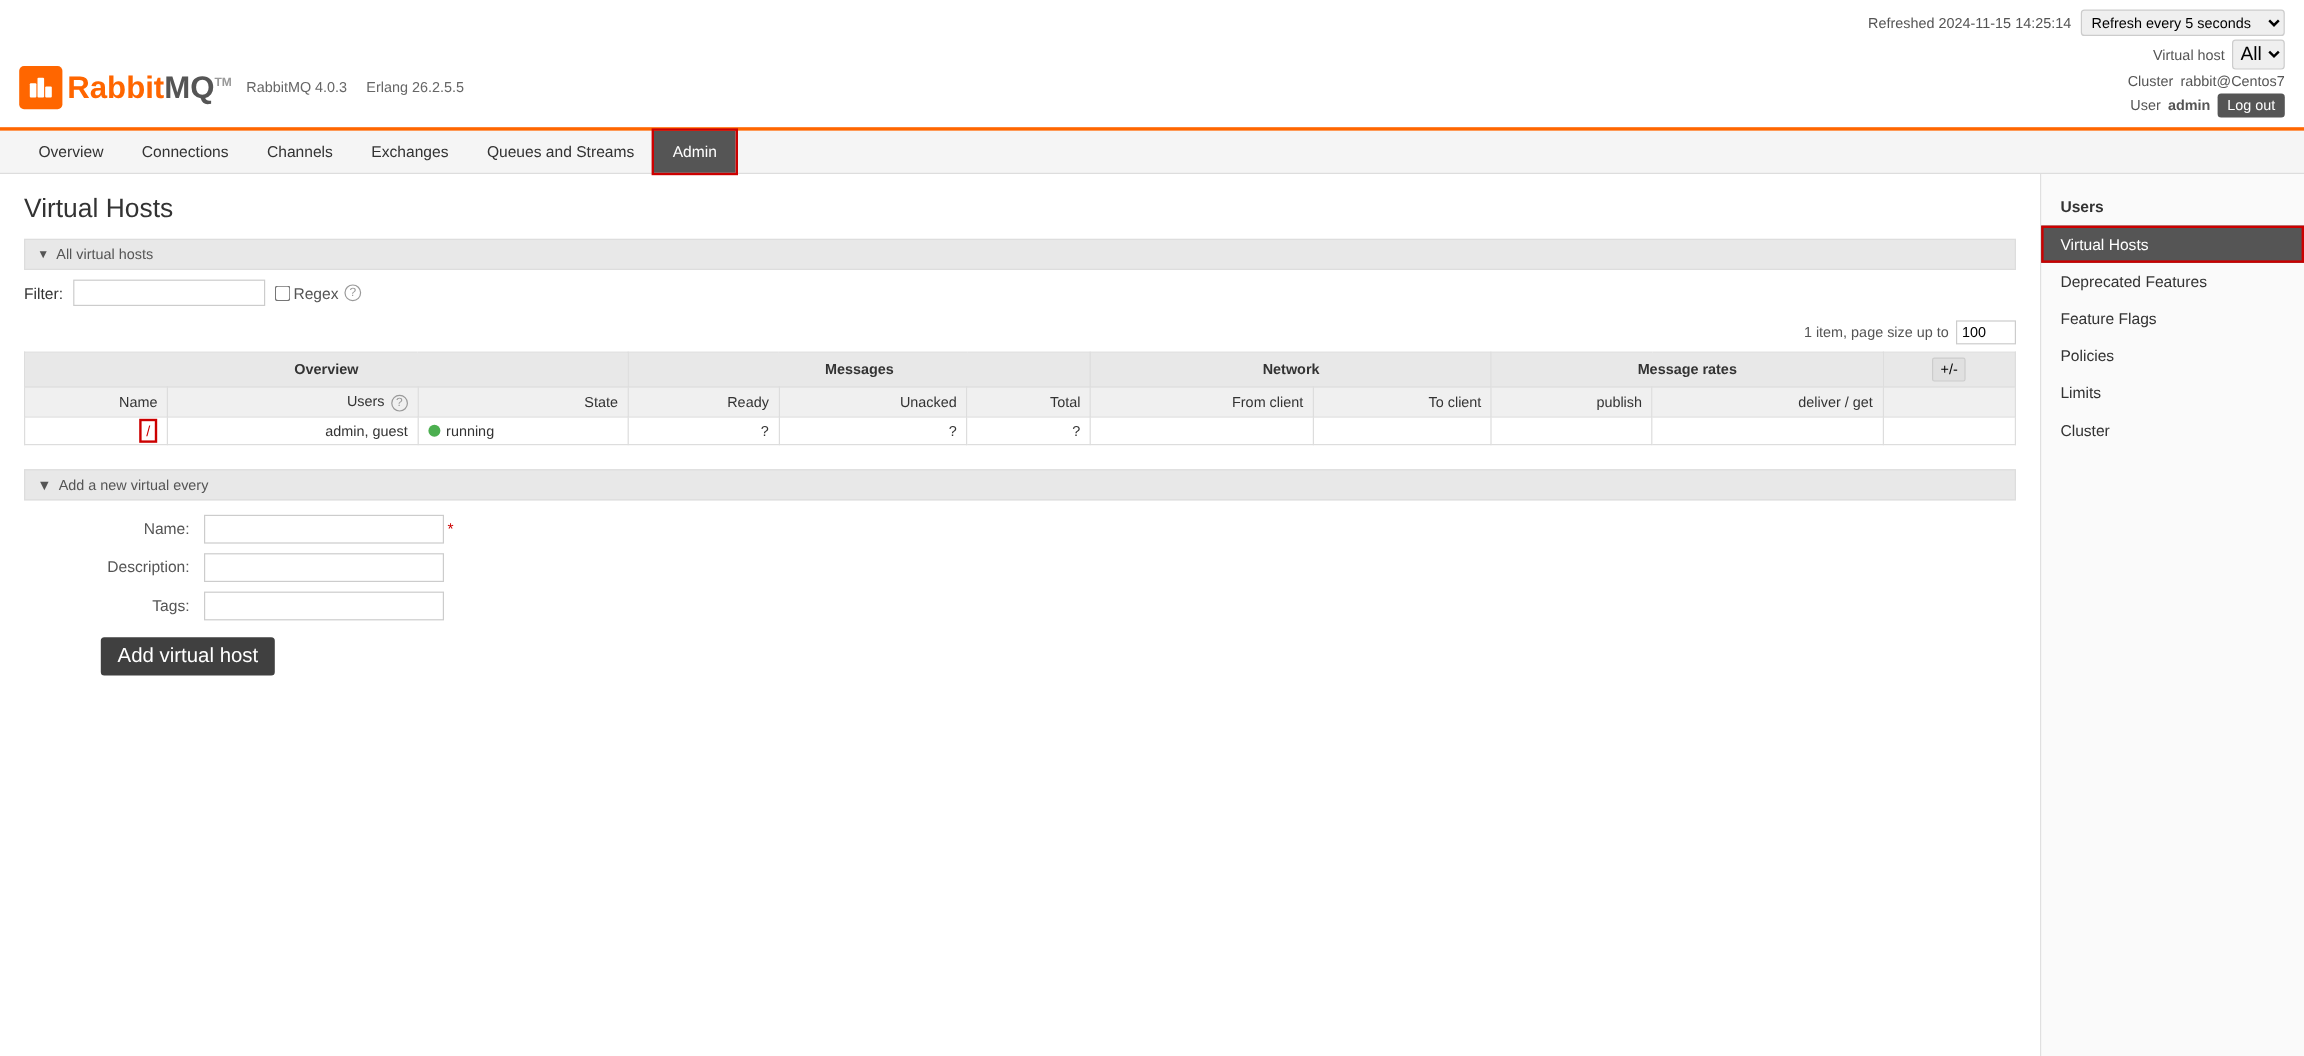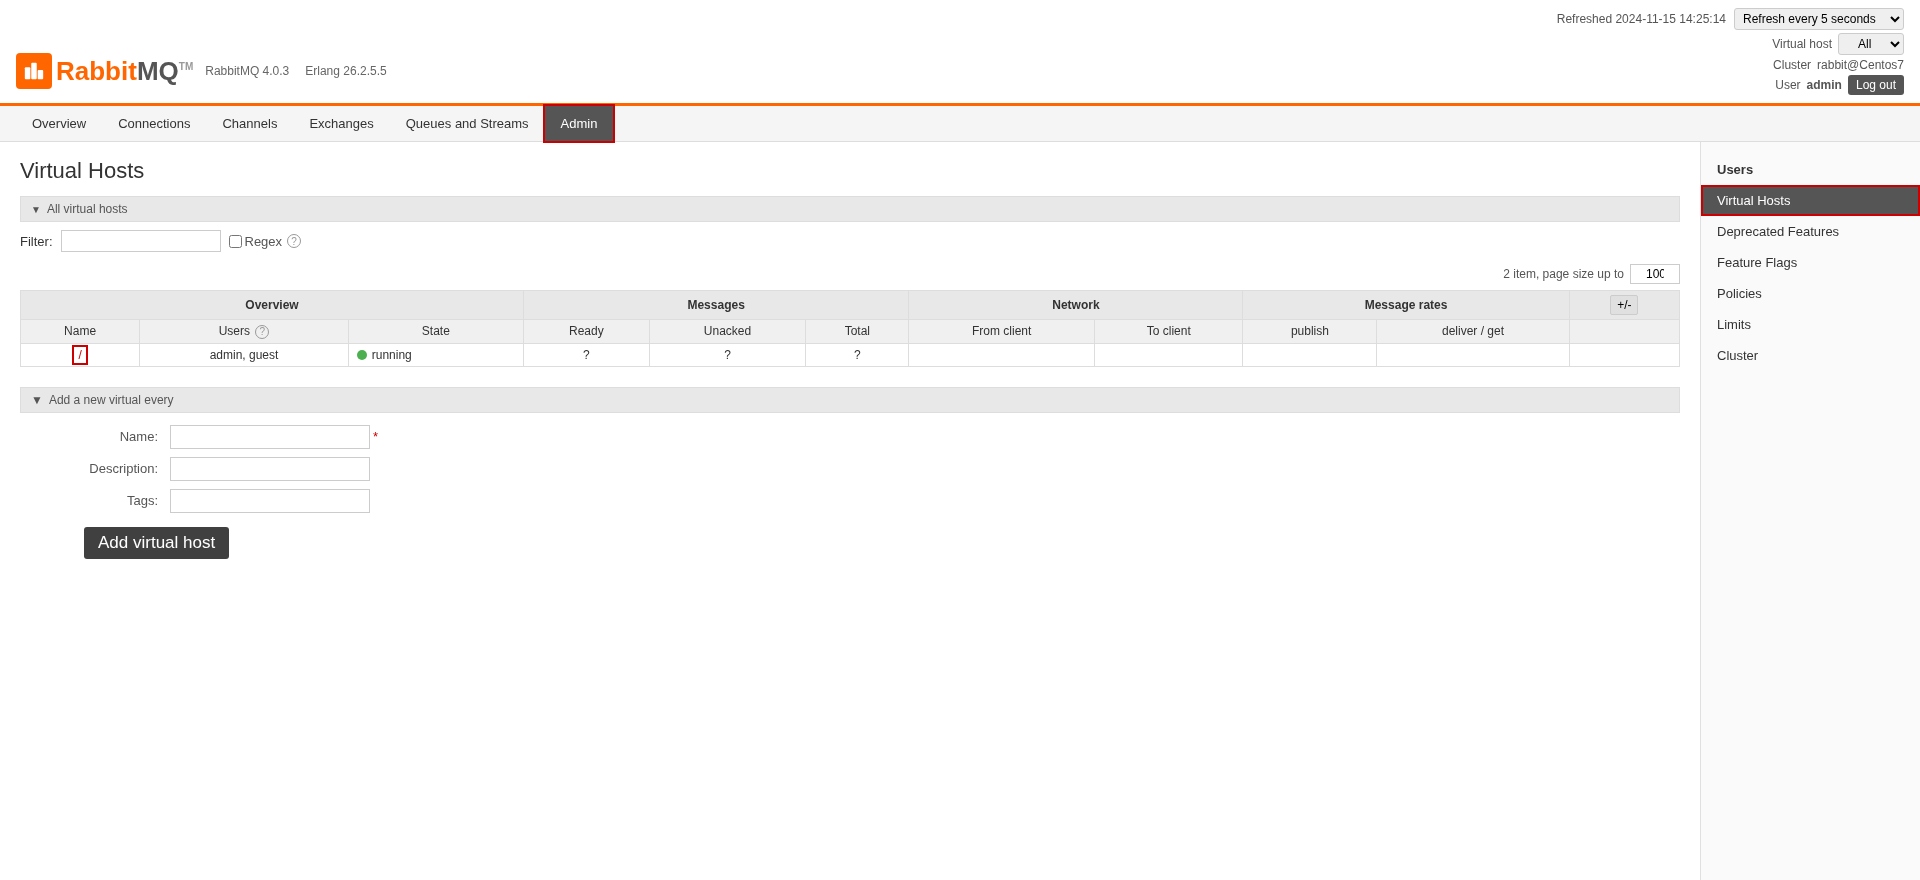--- a/index.html
+++ b/index.html
@@ -24,21 +24,21 @@
     }
     #logo-icon svg { fill: #fff; }
     #version-info { font-size: 12px; color: #666; display: flex; gap: 16px; }
 
     #top-right { display: flex; flex-direction: column; align-items: flex-end; gap: 3px; font-size: 12px; color: #555; }
     #refresh-row { display: flex; align-items: center; gap: 8px; }
     #refresh-select {
       font-size: 12px; padding: 2px 4px; border: 1px solid #ccc; border-radius: 3px;
     }
     #virtual-host-row, #cluster-row, #user-row { display: flex; align-items: center; gap: 6px; }
-    #vhost-select { font-size: 12px; padding: 2px 15px; border: 1px solid #ccc; border-radius: 3px; }
+    #vhost-select { font-size: 16px; padding: 2px 2px; border: 1px solid #ccc; border-radius: 3px; }
     .logout-btn {
       background: #555; color: #fff; border: none; padding: 3px 8px; border-radius: 3px; font-size: 12px; cursor: pointer;
     }
 
     
     #main-nav {
       background: #f5f5f5;
       border-bottom: 1px solid #ddd;
       padding: 0 16px;
       display: flex;
@@ -84,24 +84,24 @@
     .section-header .arrow { font-size: 10px; }
 
     
     .filter-row { display: flex; align-items: center; gap: 8px; margin-bottom: 12px; }
     .filter-row label { font-size: 13px; }
     .filter-input { border: 1px solid #ccc; padding: 3px 6px; font-size: 12px; width: 160px; }
     .regex-label { font-size: 12px; color: #555; display: flex; align-items: center; gap: 3px; }
 
     
     .items-info { text-align: right; font-size: 12px; color: #555; margin-bottom: 6px; display: flex; align-items: center; justify-content: flex-end; gap: 6px; }
-    .page-size-input { border: 1px solid #ccc; padding: 2px 15px; width: 50px; font-size: 12px; }
+    .page-size-input { border: 1px solid #ccc; padding: 2px 4px; width: 50px; font-size: 12px; }
 
     .vhost-table { width: 100%; border-collapse: collapse; font-size: 12px; }
-    .vhost-table th, .vhost-table td { border: 1px solid #ddd; padding: 4px 8px; text-align: center; }
+    .vhost-table th, .vhost-table td { border: 1px solid #ddd; padding: 4px 8px; text-align: right; }
     .vhost-table thead tr:first-child th { background: #e8e8e8; text-align: center; }
     .vhost-table thead tr:second-child th { background: #f0f0f0; }
 
     .th-group { background: #e8e8e8; text-align: center !important; font-weight: bold; }
     .th-sub { background: #f0f0f0; font-weight: normal; }
 
     .plus-minus-btn {
       background: #e0e0e0; border: 1px solid #ccc; padding: 2px 6px; cursor: pointer; font-size: 12px; border-radius: 2px;
     }
 
@@ -222,21 +222,21 @@
       <label>Filter:</label>
       <input type="text" class="filter-input" style="">
       <label class="regex-label">
         <input type="checkbox" style="">
         <span>Regex</span>
         <span class="help-icon">?</span>
       </label>
     </div>
 
     <div class="items-info">
-      <span>2 item, page size up to</span>
+      <span>1 item, page size up to</span>
       <input type="text" class="page-size-input" value="100" style="">
     </div>
 
     <table class="vhost-table">
       <thead>
         <tr>
           <th colspan="3" class="th-group">Overview</th>
           <th colspan="3" class="th-group">Messages</th>
           <th colspan="2" class="th-group">Network</th>
           <th colspan="2" class="th-group">Message rates</th>

